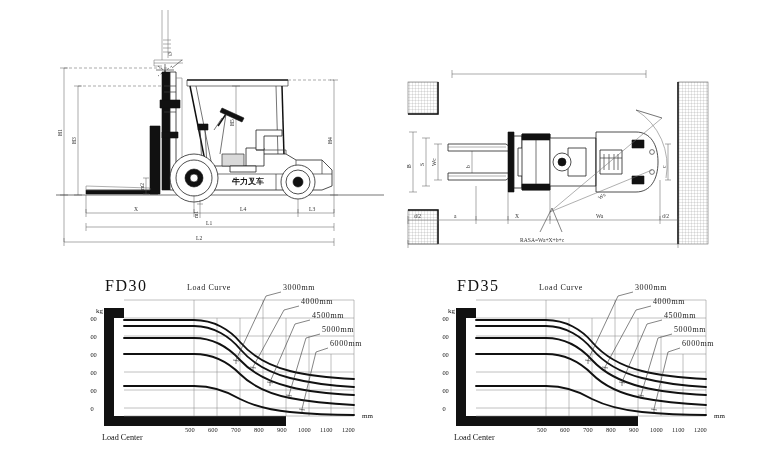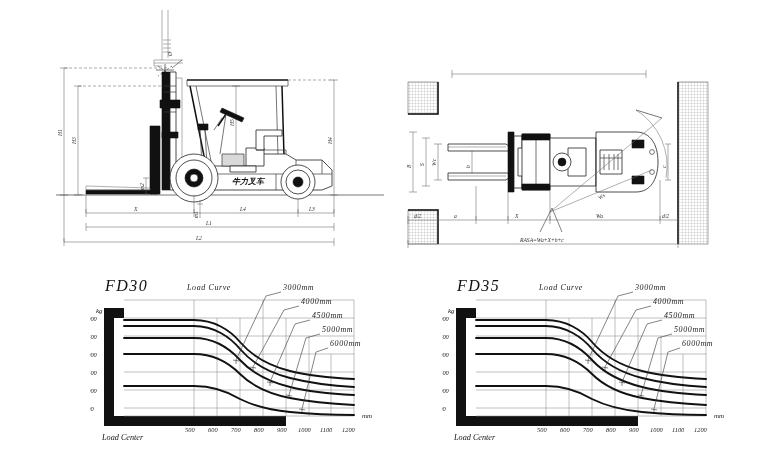--- a/index.html
+++ b/index.html
@@ -1,18 +1,18 @@
 <!DOCTYPE html>
 <html><head>
 <meta charset="utf-8">
 <style>
   html,body{margin:0;padding:0;background:#ffffff;}
   body{width:772px;height:450px;position:relative;overflow:hidden;
        font-family:"Liberation Serif",serif;color:#1a1a1a;}
-  .stage{position:absolute;inset:0;font-style:italic;}
+  .stage{position:absolute;inset:0;}
   svg{display:block;}
   .ln{stroke:#3a3a3a;stroke-width:.7;fill:none;}
   .lnl{stroke:#6e6e6e;stroke-width:.55;fill:none;}
   .thick{stroke:#111;stroke-width:1.5;fill:none;}
   .fill-dk{fill:#111;stroke:#111;stroke-width:.6;}
   .fill-wt{fill:#fff;stroke:#222;stroke-width:.8;}
   .fill-gy{fill:#d9d9d9;stroke:#333;stroke-width:.7;}
   .dim{stroke:#555;stroke-width:.5;fill:none;}
   .tl{font-family:"Liberation Serif",serif;font-size:5.6px;fill:#333;}
   .grid{stroke:#8e8e8e;stroke-width:.55;fill:none;}

